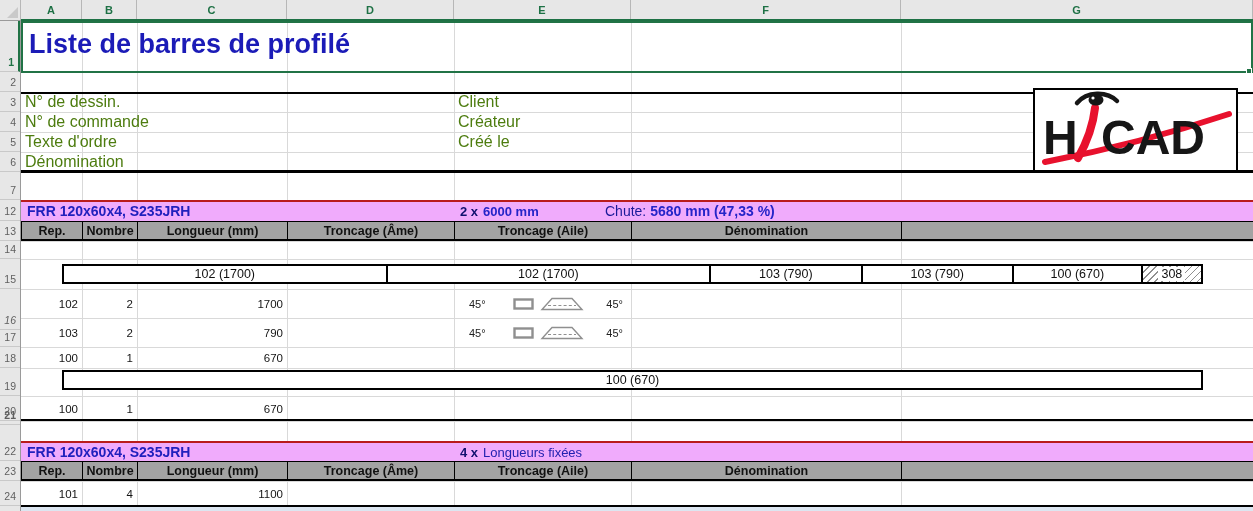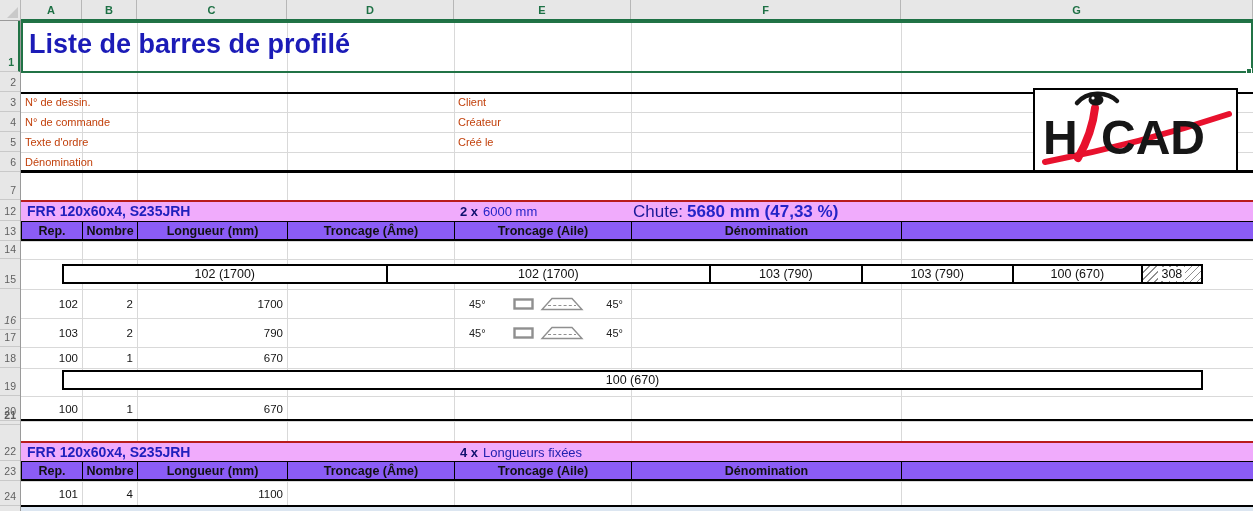--- a/index.html
+++ b/index.html
@@ -28,37 +28,37 @@
   .gl-v{position:absolute;top:0;width:1px;height:490px;background:#d9d9d9;}
   .gl-h{position:absolute;left:0;width:1232px;height:1px;background:#d9d9d9;}
   .bl{position:absolute;background:#000;}
 
   
   #title{left:8px;top:8px;font-size:27px;font-weight:bold;color:#1b1bb7;}
   #selbox{left:0;top:0;width:1232px;height:52px;border:2px solid #217346;pointer-events:none;}
   #selhandle{left:1225px;top:47px;width:6px;height:6px;background:#217346;border:1px solid #fff;}
 
   
-  .ilabel{position:absolute;height:20px;line-height:20px;font-size:11px;color:#c2410c;}
+  .ilabel{position:absolute;height:20px;line-height:20px;font-size:16px;color:#4d7c0f;}
 
   
   #logobox{left:1012px;top:67px;width:205px;height:84px;background:#fff;border:2px solid #000;}
 
   
   .band{left:0;width:1232px;height:21px;background:#f0abfc;border-top:2px solid #b91c1c;}
   .band .profile{position:absolute;left:6px;top:0;line-height:19px;font-size:14px;font-weight:bold;color:#2020bd;}
   .band .qty{position:absolute;left:439px;top:0;line-height:19px;font-size:13px;color:#14148c;}
   .band .qty .pre{font-weight:bold;color:#10106e;}
-  .band .qty .val{font-weight:normal;color:#2424c8;margin-left:5px;}
-  .band .waste{position:absolute;left:612px;top:0;line-height:19px;font-size:17px;color:#1a1a99;}
+  .band .qty .val{font-weight:bold;color:#2424c8;margin-left:5px;}
+  .band .waste{position:absolute;left:584px;top:0;line-height:19px;font-size:14px;color:#1a1a99;}
   .band .waste .wv{font-weight:bold;color:#2424c8;margin-left:4px;}
   .band2 .qty .val2{font-weight:normal;color:#2222b0;margin-left:5px;font-size:13px;}
 
   
-  .hrow{left:0;width:1232px;height:20px;display:flex;background:#8b5cf6;
+  .hrow{left:0;width:1232px;height:20px;display:flex;background:#a3a3a3;
         border-top:1px solid #000;border-bottom:2px solid #000;border-left:1px solid #000;}
   .hcell{flex:none;height:100%;border-right:1px solid #000;display:flex;align-items:center;justify-content:center;
          font-size:12.5px;font-weight:bold;color:#111;}
 
   
   .bar{display:flex;height:20px;border:2px solid #000;background:#fff;}
   .seg{position:relative;flex-basis:0;display:flex;align-items:center;justify-content:center;
        font-size:12.5px;color:#111;border-left:2px solid #000;overflow:hidden;white-space:nowrap;}
   .seg:first-child{border-left:none;}
   .seg.hatch{background:repeating-linear-gradient(135deg,#fff 0,#fff 4px,#8f8f8f 4px,#8f8f8f 5px);}

